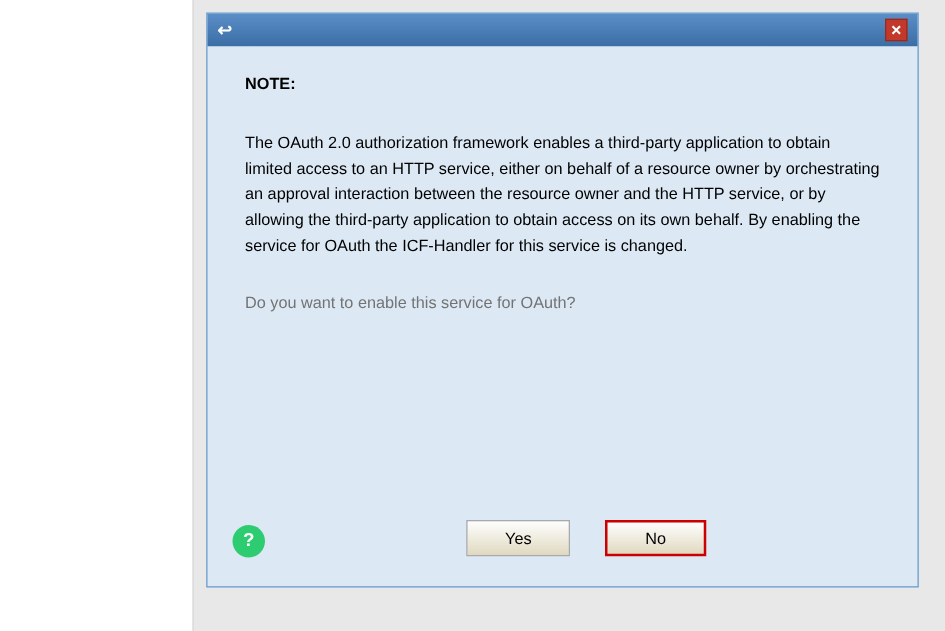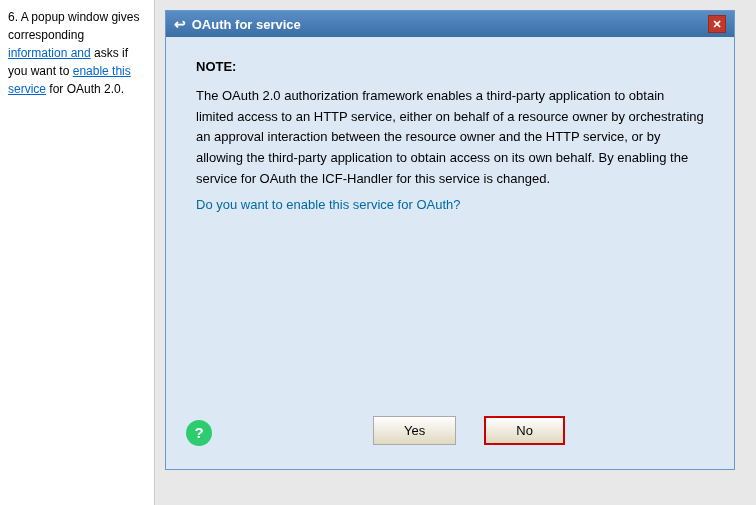--- a/index.html
+++ b/index.html
@@ -93,32 +93,32 @@
     .dialog-body {
       flex: 1;
       padding: 20px 30px 10px 30px;
       font-size: 13px;
       line-height: 1.6;
       color: #000;
     }
 
     .dialog-note-label {
       font-weight: bold;
-      margin-bottom: 8px;
+      margin-bottom: 26px;
       display: block;
     }
 
     .dialog-text {
-      margin-bottom: 5px;
+      margin-bottom: 24px;
       text-align: left;
     }
 
     .dialog-question {
       font-size: 13px;
-      color: #0369a1;
+      color: #737373;
       margin-top: 4px;
     }
 
     .dialog-footer {
       display: flex;
       align-items: center;
       padding: 10px 20px 20px 20px;
       gap: 12px;
     }
 
@@ -160,38 +160,29 @@
 
     .btn-no {
       border: 2px solid #cc0000;
       margin-left: 20px;
     }
   </style>
 </head>
 <body>
 
 <div class="sidebar">
-  <p>
-    <span>6.</span>
-    A popup window gives corresponding
-    <span class="link-text">information and</span>
-    asks if you want to
-    <span class="link-text">enable this service</span>
-    for OAuth 2.0.
-  </p>
   <br>
 </div>
 
 <div class="main">
   <div class="dialog">
 
     <div class="dialog-titlebar">
       <div class="dialog-titlebar-left">
         <span class="dialog-title-icon">↩</span>
-        <span>OAuth for service</span>
       </div>
       <div class="dialog-close-btn">✕</div>
     </div>
 
     <div class="dialog-body">
       <span class="dialog-note-label">NOTE:</span>
       <p class="dialog-text">The OAuth 2.0 authorization framework enables a third-party application to obtain limited access to an HTTP service, either on behalf of a resource owner by orchestrating an approval interaction between the resource owner and the HTTP service, or by allowing the third-party application to obtain access on its own behalf. By enabling the service for OAuth the ICF-Handler for this service is changed.</p>
       <p class="dialog-question">Do you want to enable this service for OAuth?</p>
     </div>
 

